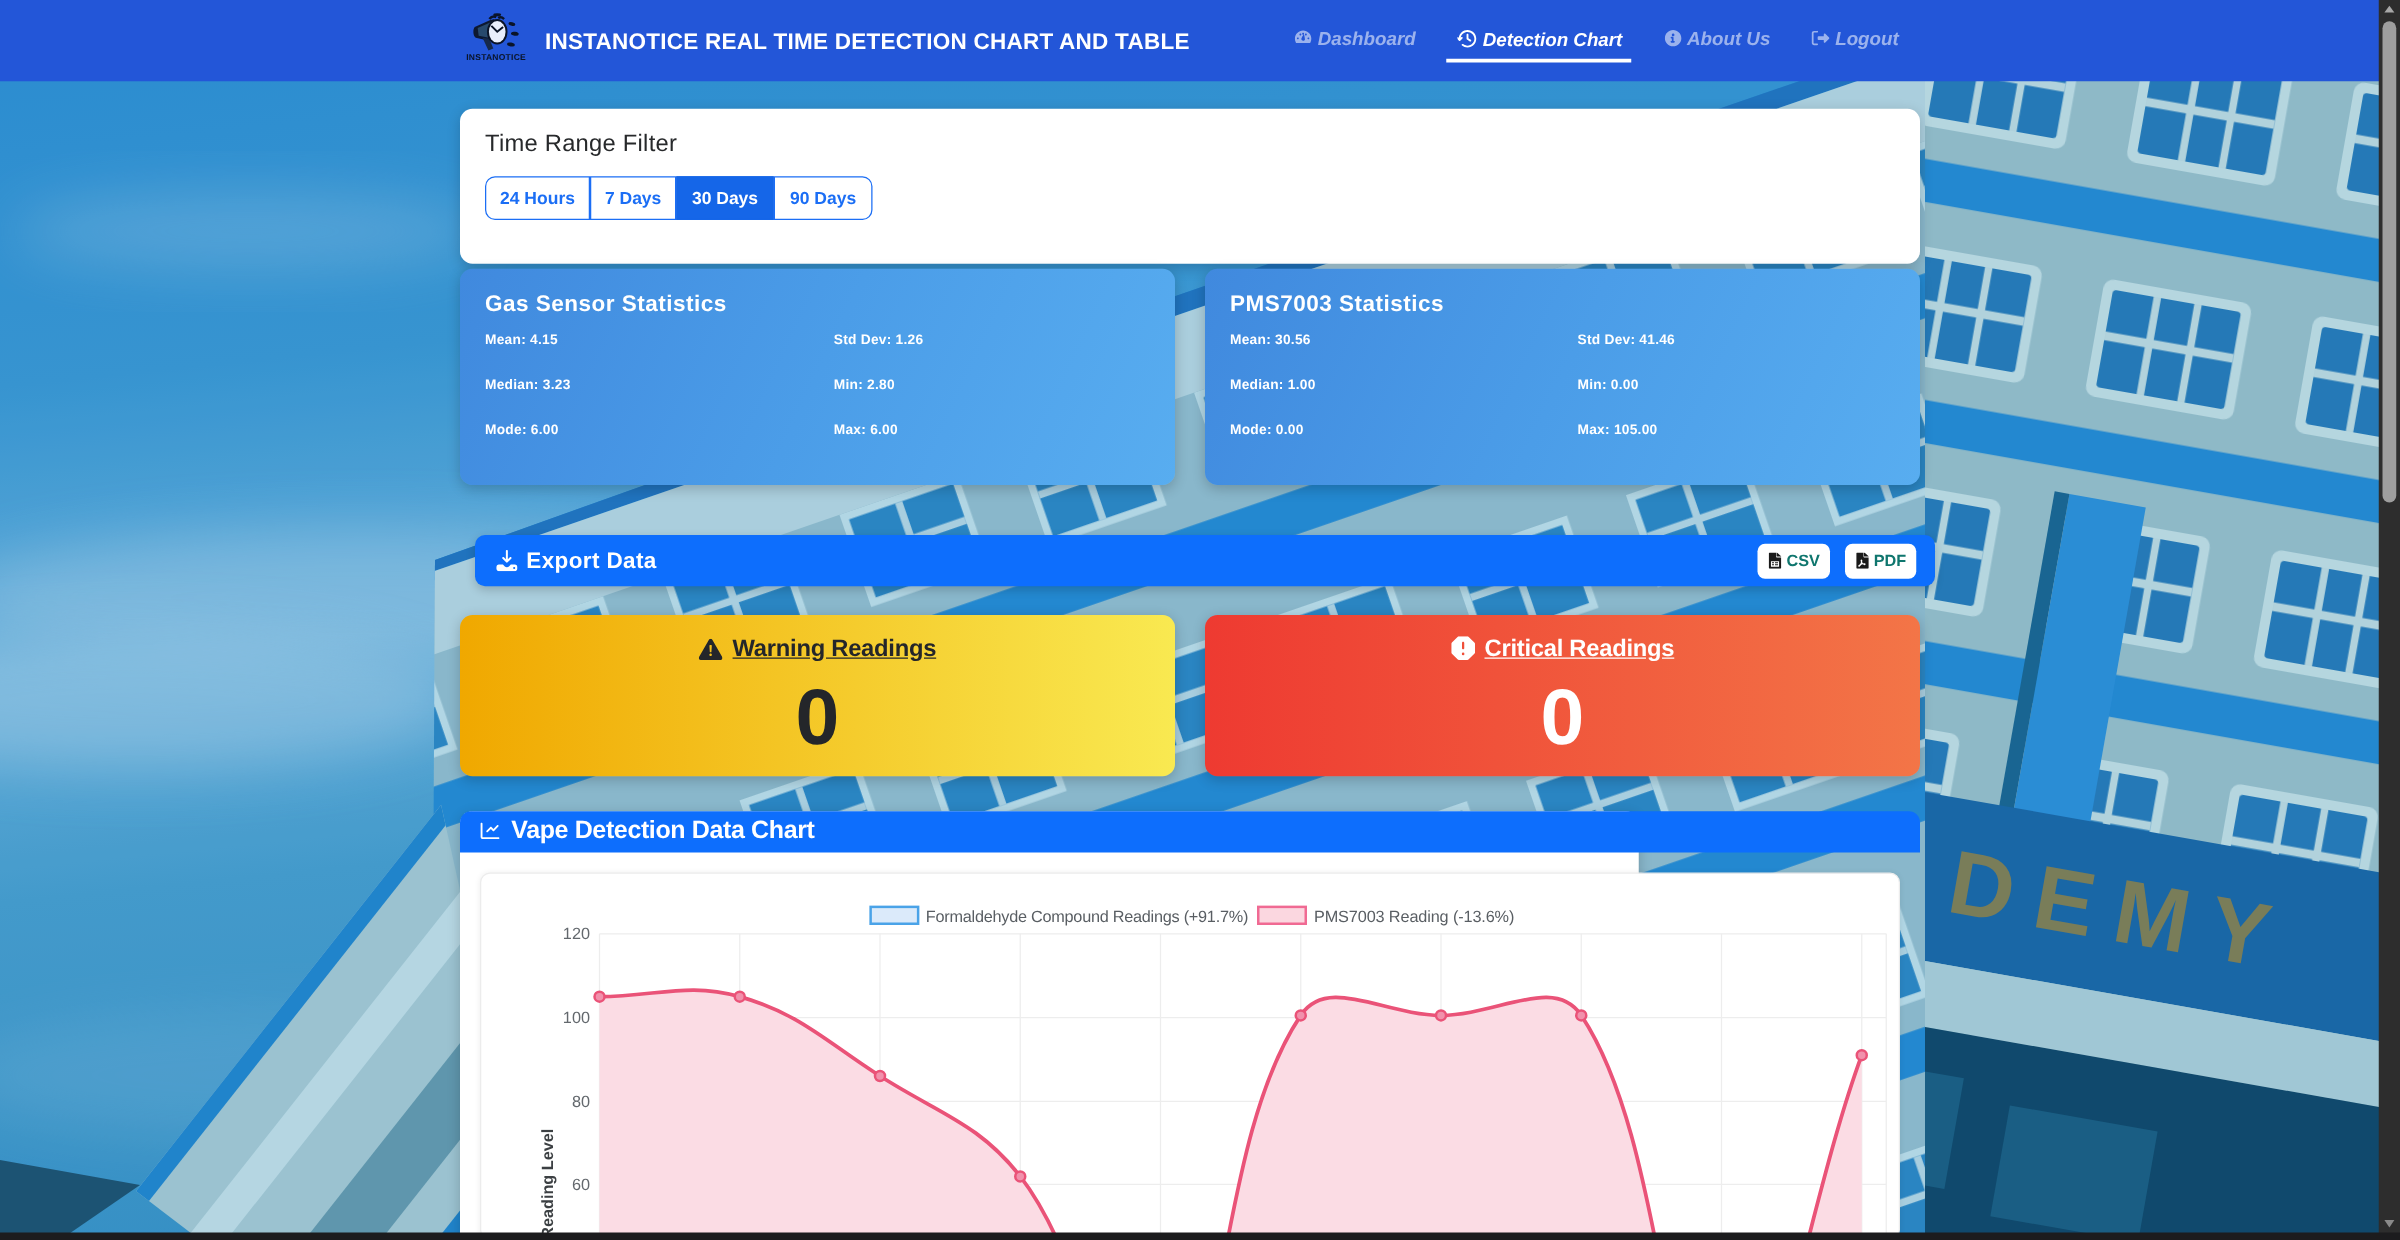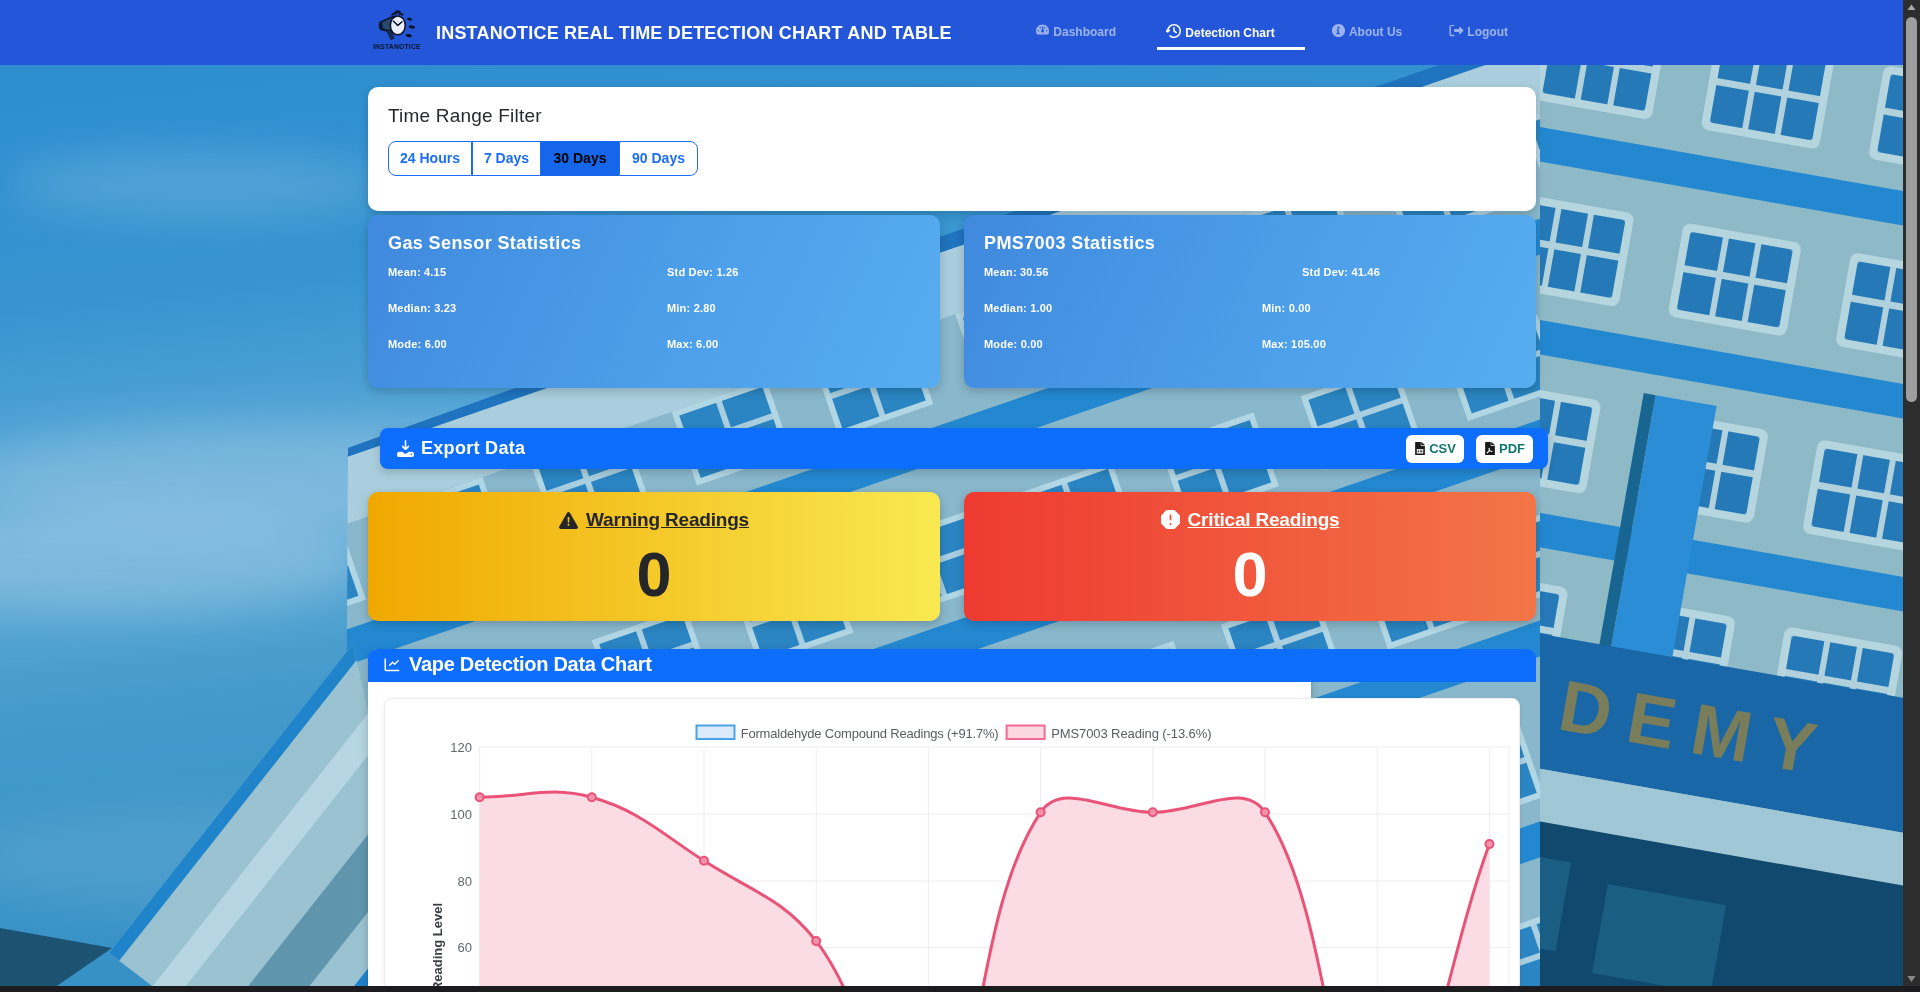--- a/index.html
+++ b/index.html
@@ -2,33 +2,33 @@
 <html><head>
 <meta charset="utf-8">
 <style>
   * { margin:0; padding:0; box-sizing:border-box; }
   html,body { width:1920px; height:992px; overflow:hidden; }
   body { font-family:"Liberation Sans", sans-serif; position:relative; background:#3a95cc; }
   #bg { position:absolute; left:0; top:0; z-index:0; }
 
   #navbar { position:absolute; left:0; top:0; width:1920px; height:65px; background:#2356d8; z-index:3; }
   #brandtitle { position:absolute; left:436px; top:23px; font-size:18px; font-weight:bold; color:#fff; letter-spacing:0.2px; white-space:nowrap; }
-  .navlink { position:absolute; top:23px; font-size:12px; font-weight:bold; color:rgba(255,255,255,0.55); white-space:nowrap; }
+  .navlink { position:absolute; top:23px; font-size:15px; font-weight:bold; color:rgba(255,255,255,0.55); white-space:nowrap;font-style:italic; }
   .navlink.active { color:#fff; }
   .navlink svg { vertical-align:-2px; }
   #navunderline { position:absolute; left:1157px; top:47px; width:148px; height:2.5px; background:#fff; }
 
   .card-white { position:absolute; background:#fff; border-radius:10px; box-shadow:0 3px 10px rgba(0,0,0,0.18); z-index:2; }
   #filtercard { left:368px; top:87px; width:1168px; height:124px;padding-left:48px; }
   #filtercard h2 { font-size:19px; font-weight:normal; color:#27292b; position:absolute; left:20px; top:18px; letter-spacing:0.2px; }
   .btngroup { position:absolute; left:20px; top:54px; height:35px; }
   .tbtn { position:absolute; top:0; height:35px; border:1.5px solid #1b6ef5; background:#fff; color:#1b6ef5; font-size:14px; font-weight:bold; text-align:center; line-height:32px; }
   .tbtn.first { border-radius:8px 0 0 8px; }
   .tbtn.last { border-radius:0 8px 8px 0; }
-  .tbtn.active { background:#1566e8; color:#000000; border-color:#1566e8; }
+  .tbtn.active { background:#1566e8; color:#ffffff; border-color:#1566e8; }
 
   .statcard { position:absolute; top:215px; height:173px; border-radius:10px; background:linear-gradient(115deg,#4089de 0%,#4b9de8 50%,#58adf0 100%); box-shadow:0 3px 10px rgba(0,0,0,0.2); z-index:2; color:#fff; }
   .statcard h3 { position:absolute; left:20px; top:18px; font-size:18px; font-weight:bold; letter-spacing:0.4px; }
   .stat { position:absolute; font-size:11px; font-weight:bold; letter-spacing:0.2px; }
 
   #exportbar { position:absolute; left:380px; top:428px; width:1168px; height:41px; background:#0d6efd; border-radius:8px; z-index:2; box-shadow:0 3px 8px rgba(0,0,0,0.18); }
   #exportbar .lbl { position:absolute; left:41px; top:10px; font-size:18px; font-weight:bold; color:#fff; letter-spacing:0.3px; }
   .expbtn { position:absolute; top:6.5px; height:28px; background:#fff; border-radius:6px; font-size:13px; font-weight:bold; color:#0f766e; text-align:center; line-height:27px; }
   .expbtn svg { vertical-align:-2px; margin-right:3px; }
 
@@ -196,21 +196,21 @@
   <div class="stat" style="left:299px; top:51px;">Std Dev: 1.26</div>
   <div class="stat" style="left:20px; top:87px;">Median: 3.23</div>
   <div class="stat" style="left:299px; top:87px;text-align:center;">Min: 2.80</div>
   <div class="stat" style="left:20px; top:123px;">Mode: 6.00</div>
   <div class="stat" style="left:299px; top:123px;">Max: 6.00</div>
 </div>
 
 <div class="statcard" style="left:964px; width:572px;">
   <h3>PMS7003 Statistics</h3>
   <div class="stat" style="left:20px; top:51px;">Mean: 30.56</div>
-  <div class="stat" style="left:298px; top:51px;margin-left:40px;">Std Dev: 41.46</div>
+  <div class="stat" style="left:298px; top:51px;">Std Dev: 41.46</div>
   <div class="stat" style="left:20px; top:87px;">Median: 1.00</div>
   <div class="stat" style="left:298px; top:87px;">Min: 0.00</div>
   <div class="stat" style="left:20px; top:123px;">Mode: 0.00</div>
   <div class="stat" style="left:298px; top:123px;">Max: 105.00</div>
 </div>
 
 <div id="exportbar">
   <svg width="17" height="17" viewBox="0 0 512 512" fill="#fff" style="position:absolute;left:17px;top:12px;">
       <path d="M280 24c0-13-11-24-24-24s-24 11-24 24v199l-47-47c-9-9-25-9-34 0s-9 25 0 34l88 88c9 9 25 9 34 0l88-88c9-9 9-25 0-34s-25-9-34 0l-47 47V24zM64 352c-35 0-64 29-64 64v32c0 35 29 64 64 64h384c35 0 64-29 64-64v-32c0-35-29-64-64-64h-98l-38 38c-31 31-81 31-112 0l-38-38H64zm368 56c13 0 24 11 24 24s-11 24-24 24-24-11-24-24 11-24 24-24z"></path>
     </svg>

